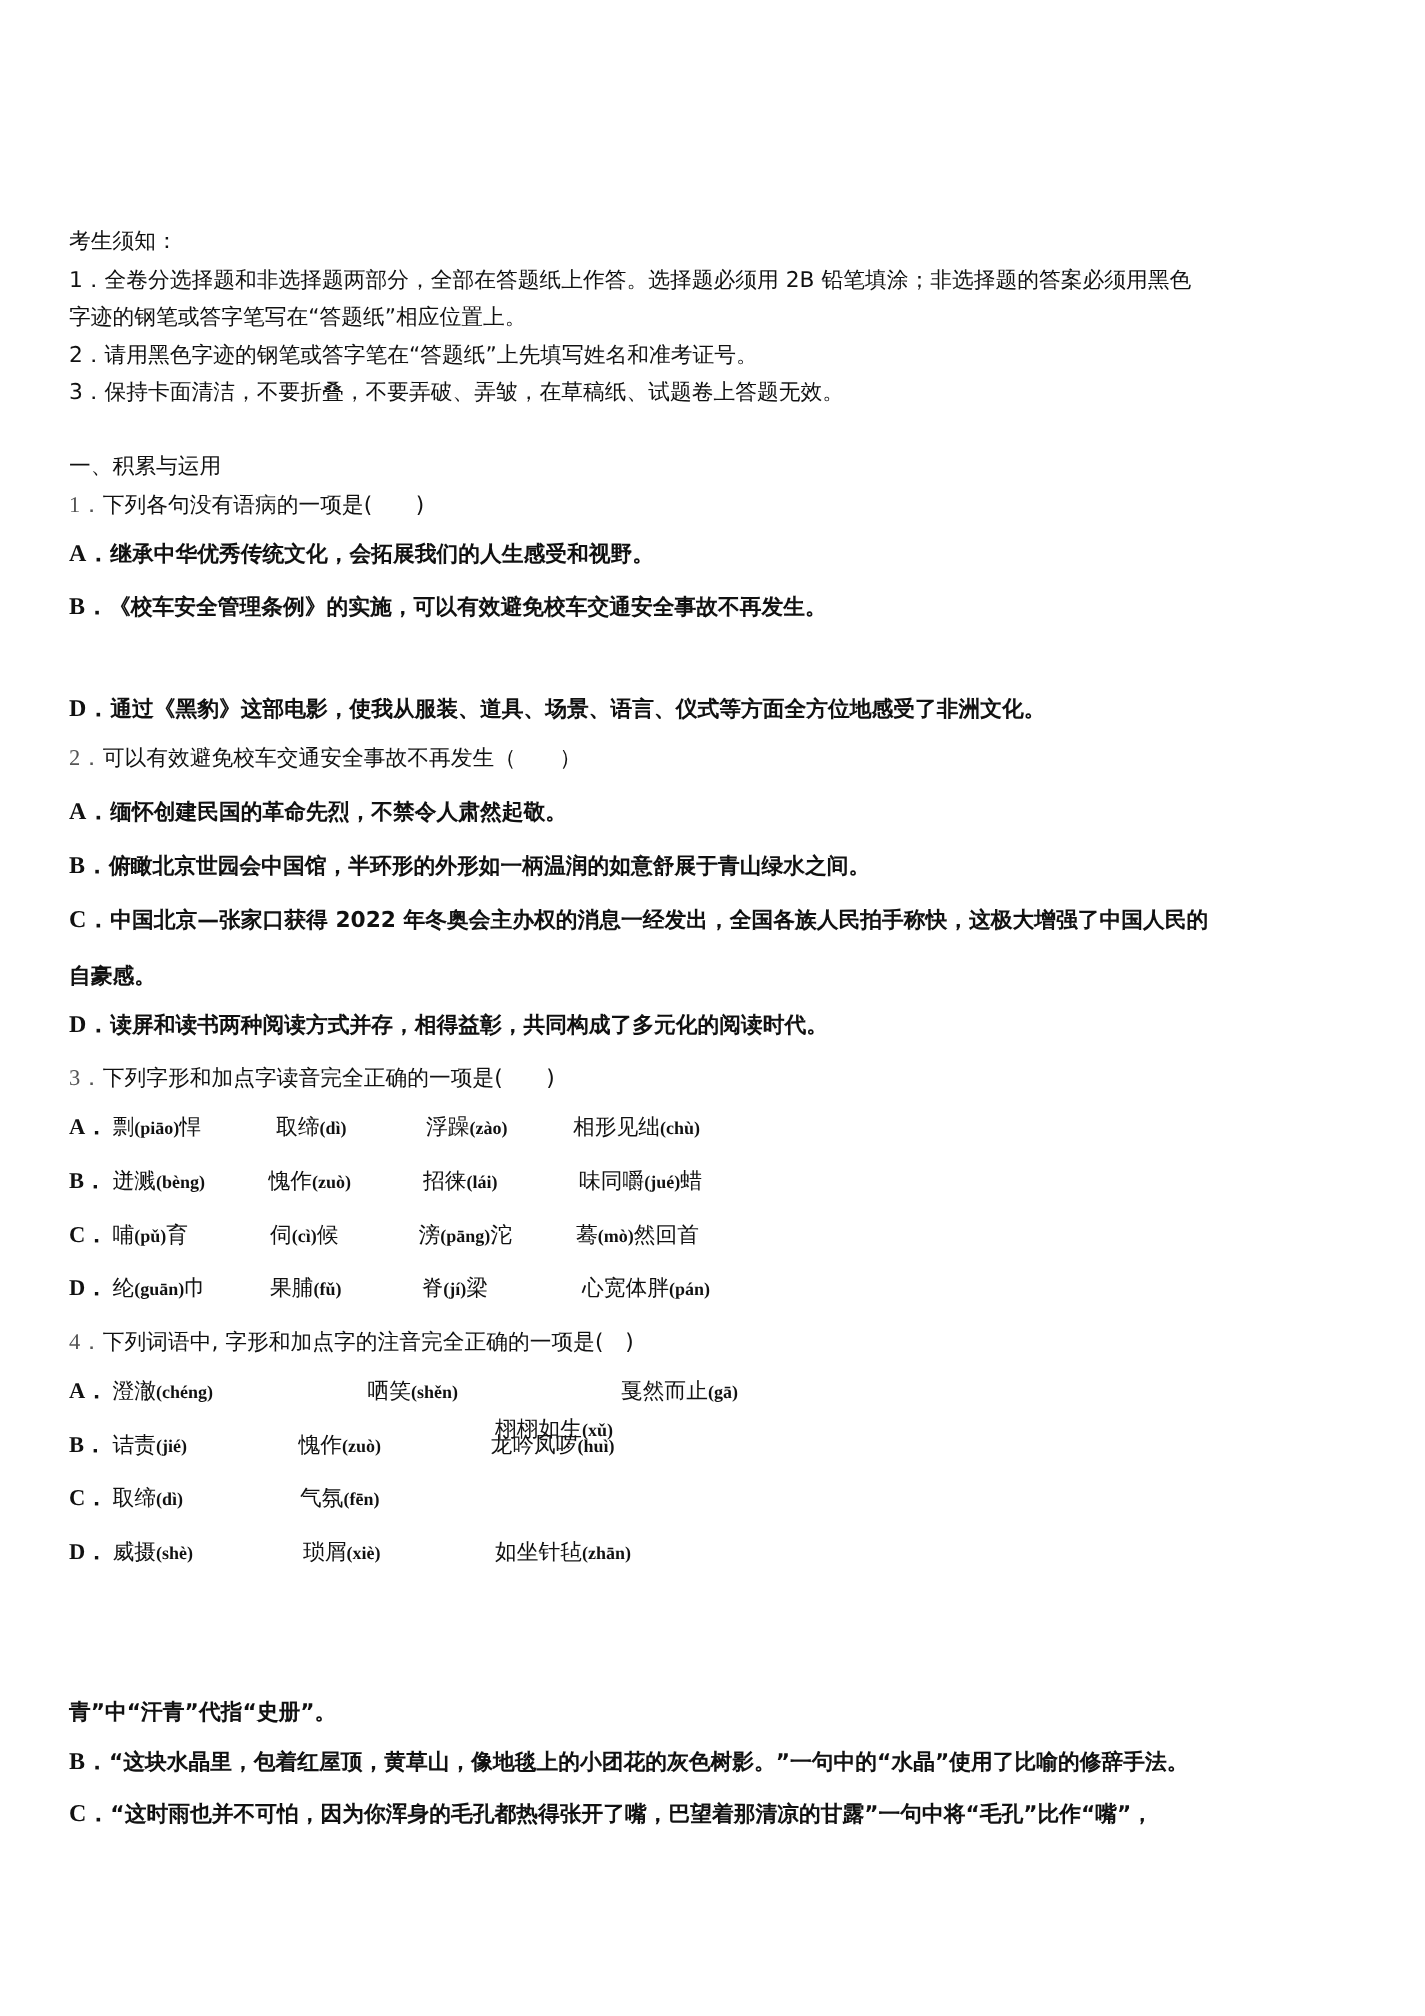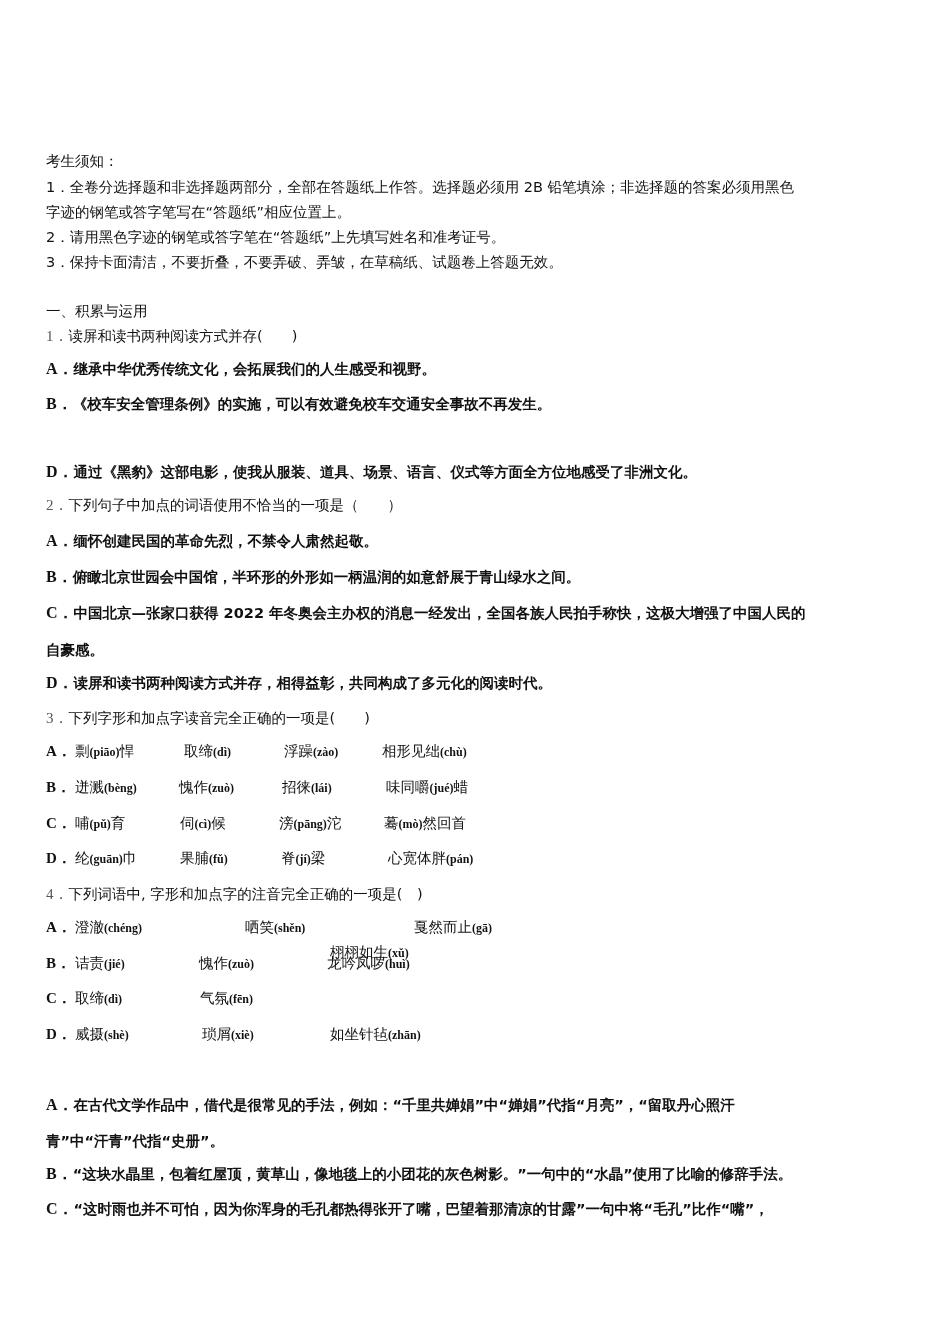--- a/index.html
+++ b/index.html
@@ -27,34 +27,34 @@
 
   <div class="line notice" style="top:151px">考生须知：</div>
   <div class="line notice" style="top:177px">1．全卷分选择题和非选择题两部分，全部在答题纸上作答。选择题必须用 2B 铅笔填涂；非选择题的答案必须用黑色</div>
   <div class="line notice" style="top:202px">字迹的钢笔或答字笔写在“答题纸”相应位置上。</div>
   <div class="line notice" style="top:227px">2．请用黑色字迹的钢笔或答字笔在“答题纸”上先填写姓名和准考证号。</div>
   <div class="line notice" style="top:252px">3．保持卡面清洁，不要折叠，不要弄破、弄皱，在草稿纸、试题卷上答题无效。</div>
 
   <div class="line notice" style="top:301px">一、积累与运用</div>
 
   <div class="line" style="top:326px">
-    <span class="qnum">1．</span><span class="q-text">读屏和读书两种阅读方式并存(　　)</span>
+    <span class="qnum">1．</span><span class="q-text">下列各句没有语病的一项是(　　)</span>
   </div>
   <div class="line" style="top:359px">
     <span class="opt-letter">A．</span><span class="opt-text">继承中华优秀传统文化，会拓展我们的人生感受和视野。</span>
   </div>
   <div class="line" style="top:394px">
     <span class="opt-letter">B．</span><span class="opt-text">《校车安全管理条例》的实施，可以有效避免校车交通安全事故不再发生。</span>
   </div>
   <div class="line" style="top:462px">
     <span class="opt-letter">D．</span><span class="opt-text">通过《黑豹》这部电影，使我从服装、道具、场景、语言、仪式等方面全方位地感受了非洲文化。</span>
   </div>
 
   <div class="line" style="top:495px">
-    <span class="qnum">2．</span><span class="q-text">下列句子中加点的词语使用不恰当的一项是（　　）</span>
+    <span class="qnum">2．</span><span class="q-text">可以有效避免校车交通安全事故不再发生（　　）</span>
   </div>
   <div class="line" style="top:531px">
     <span class="opt-letter">A．</span><span class="opt-text">缅怀创建民国的革命先烈，不禁令人肃然起敬。</span>
   </div>
   <div class="line" style="top:567px">
     <span class="opt-letter">B．</span><span class="opt-text">俯瞰北京世园会中国馆，半环形的外形如一柄温润的如意舒展于青山绿水之间。</span>
   </div>
   <div class="line" style="top:603px">
     <span class="opt-letter">C．</span><span class="opt-text">中国北京—张家口获得 2022 年冬奥会主办权的消息一经发出，全国各族人民拍手称快，这极大增强了中国人民的</span>
   </div>
@@ -119,23 +119,20 @@
     <span class="cell" style="left:200px;top:989px"><span class="hz">气氛</span><span class="py">(fēn)</span></span>
     <span class="cell" style="left:330px;top:943px"><span class="hz">栩栩如生</span><span class="py">(xǔ)</span></span>
   </div>
   <div>
     <span class="cell opt-letter" style="left:46px;top:1025px">D．</span>
     <span class="cell" style="left:75px;top:1025px"><span class="hz">威摄</span><span class="py">(shè)</span></span>
     <span class="cell" style="left:202px;top:1025px"><span class="hz">琐屑</span><span class="py">(xiè)</span></span>
     <span class="cell" style="left:330px;top:1025px"><span class="hz">如坐针毡</span><span class="py">(zhān)</span></span>
   </div>
 
-  <div class="line" style="top:1095px">
-    <span class="opt-letter">A．</span><span class="opt-text">在古代文学作品中，借代是很常见的手法，例如：“千里共婵娟”中“婵娟”代指“月亮”，“留取丹心照汗</span>
-  </div>
   <div class="line" style="top:1131px">
     <span class="opt-text">青”中“汗青”代指“史册”。</span>
   </div>
   <div class="line" style="top:1164px">
     <span class="opt-letter">B．</span><span class="opt-text">“这块水晶里，包着红屋顶，黄草山，像地毯上的小团花的灰色树影。”一句中的“水晶”使用了比喻的修辞手法。</span>
   </div>
   <div class="line" style="top:1199px">
     <span class="opt-letter">C．</span><span class="opt-text">“这时雨也并不可怕，因为你浑身的毛孔都热得张开了嘴，巴望着那清凉的甘露”一句中将“毛孔”比作“嘴”，</span>
   </div>
 

